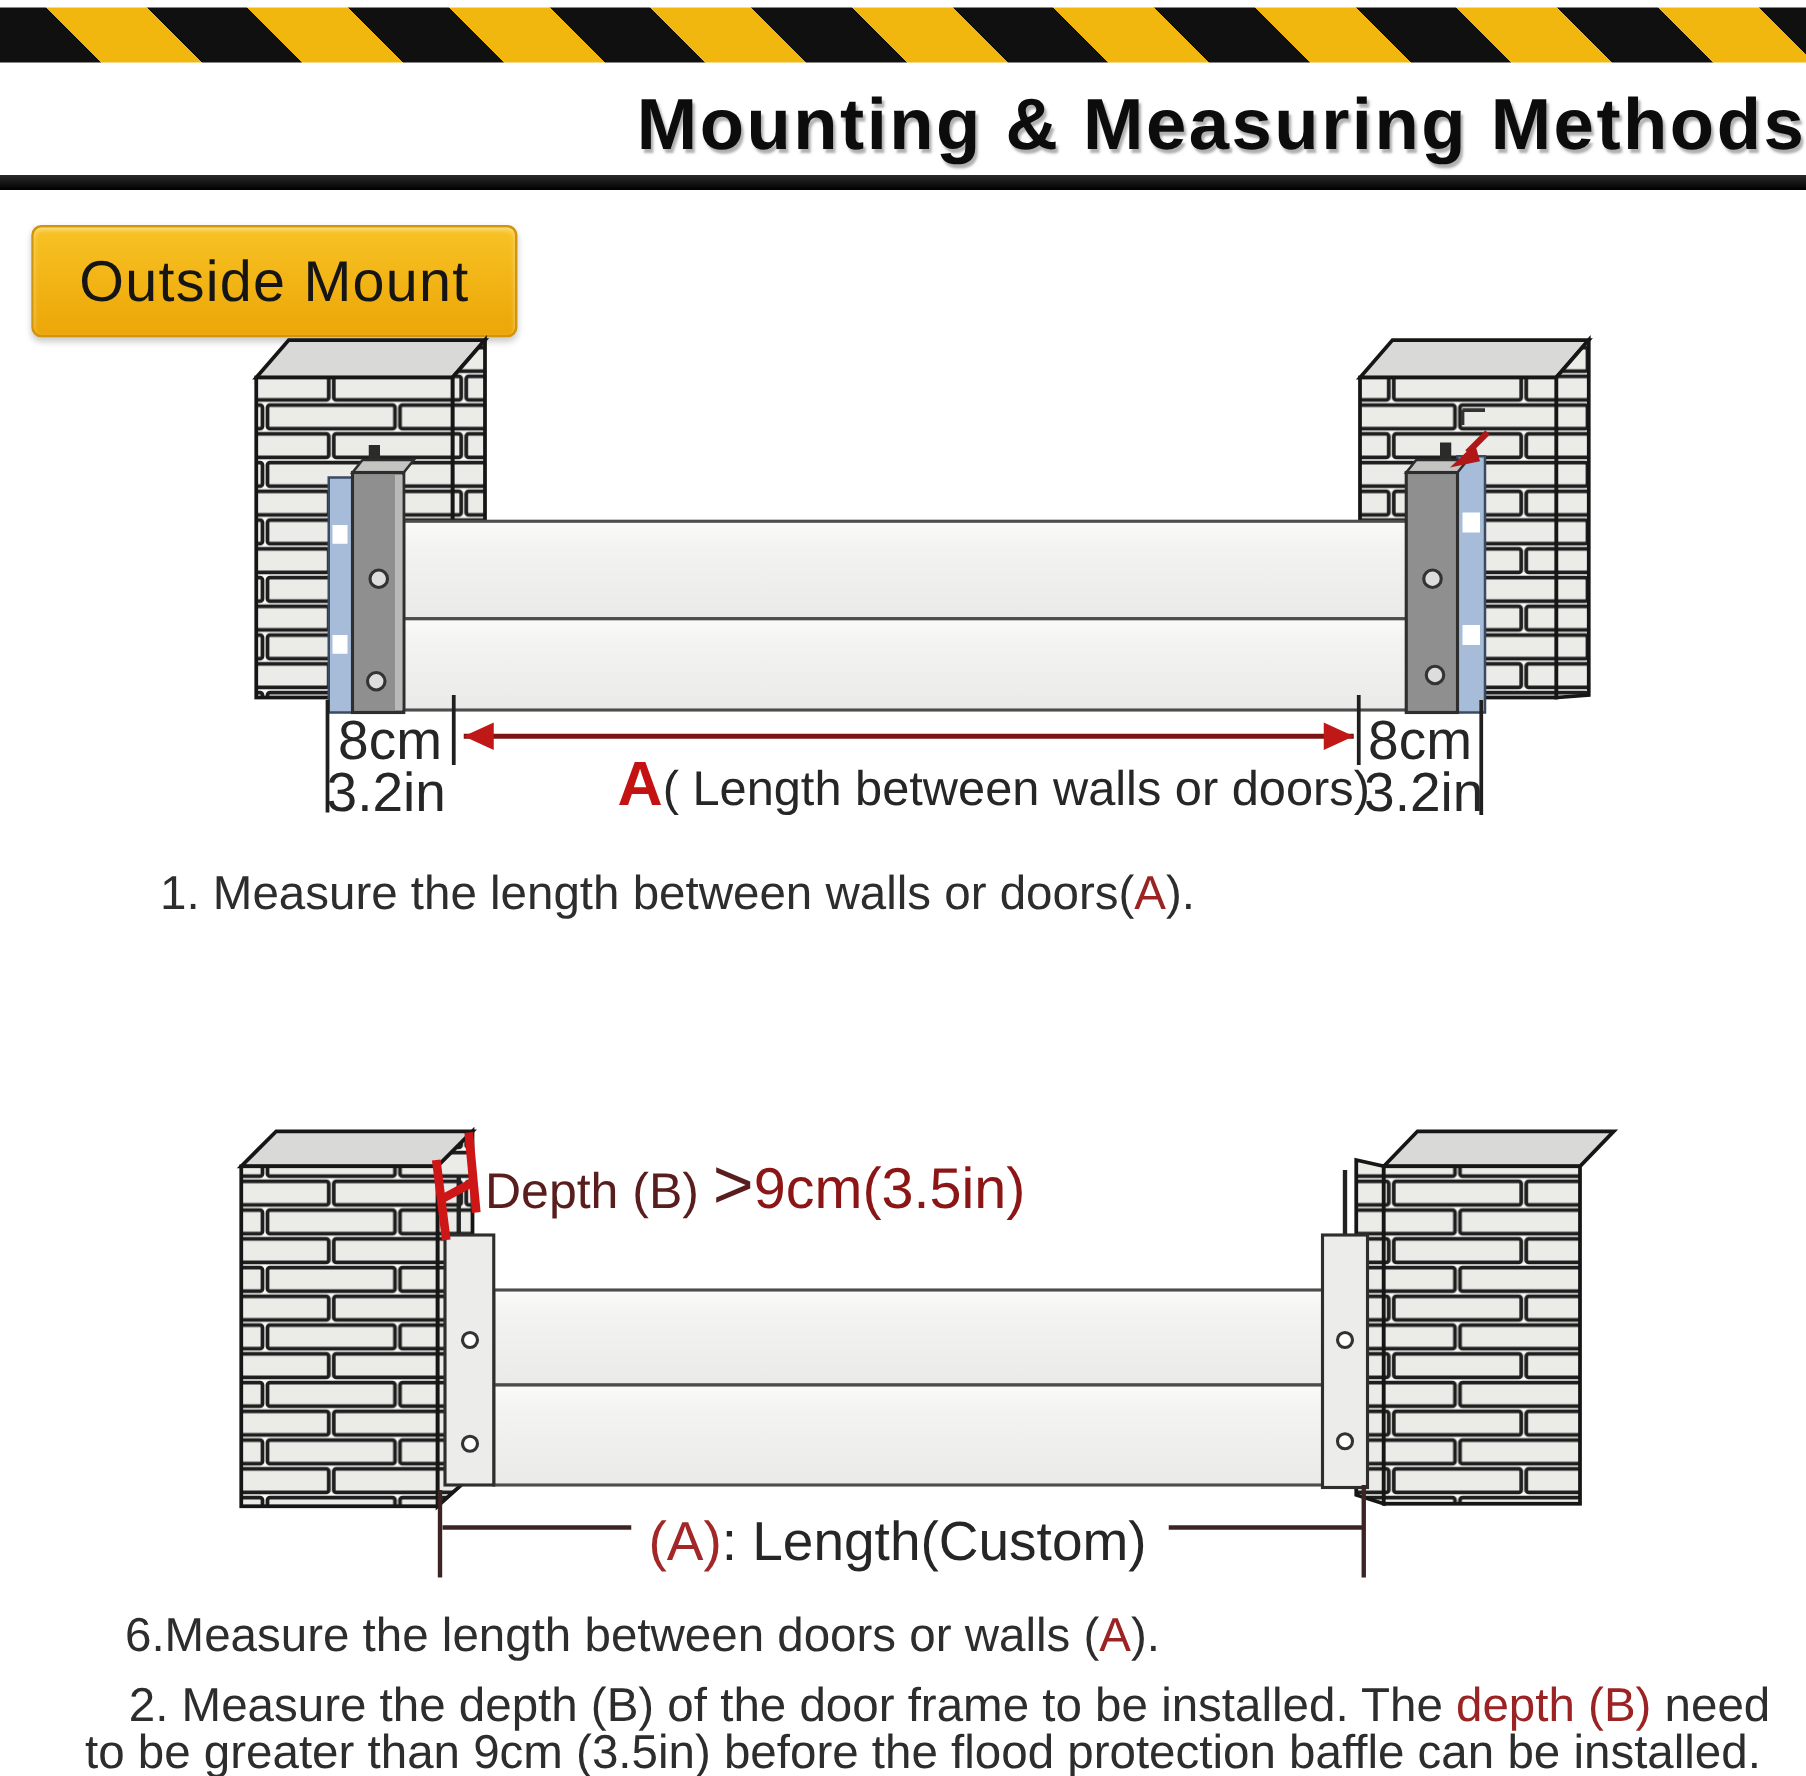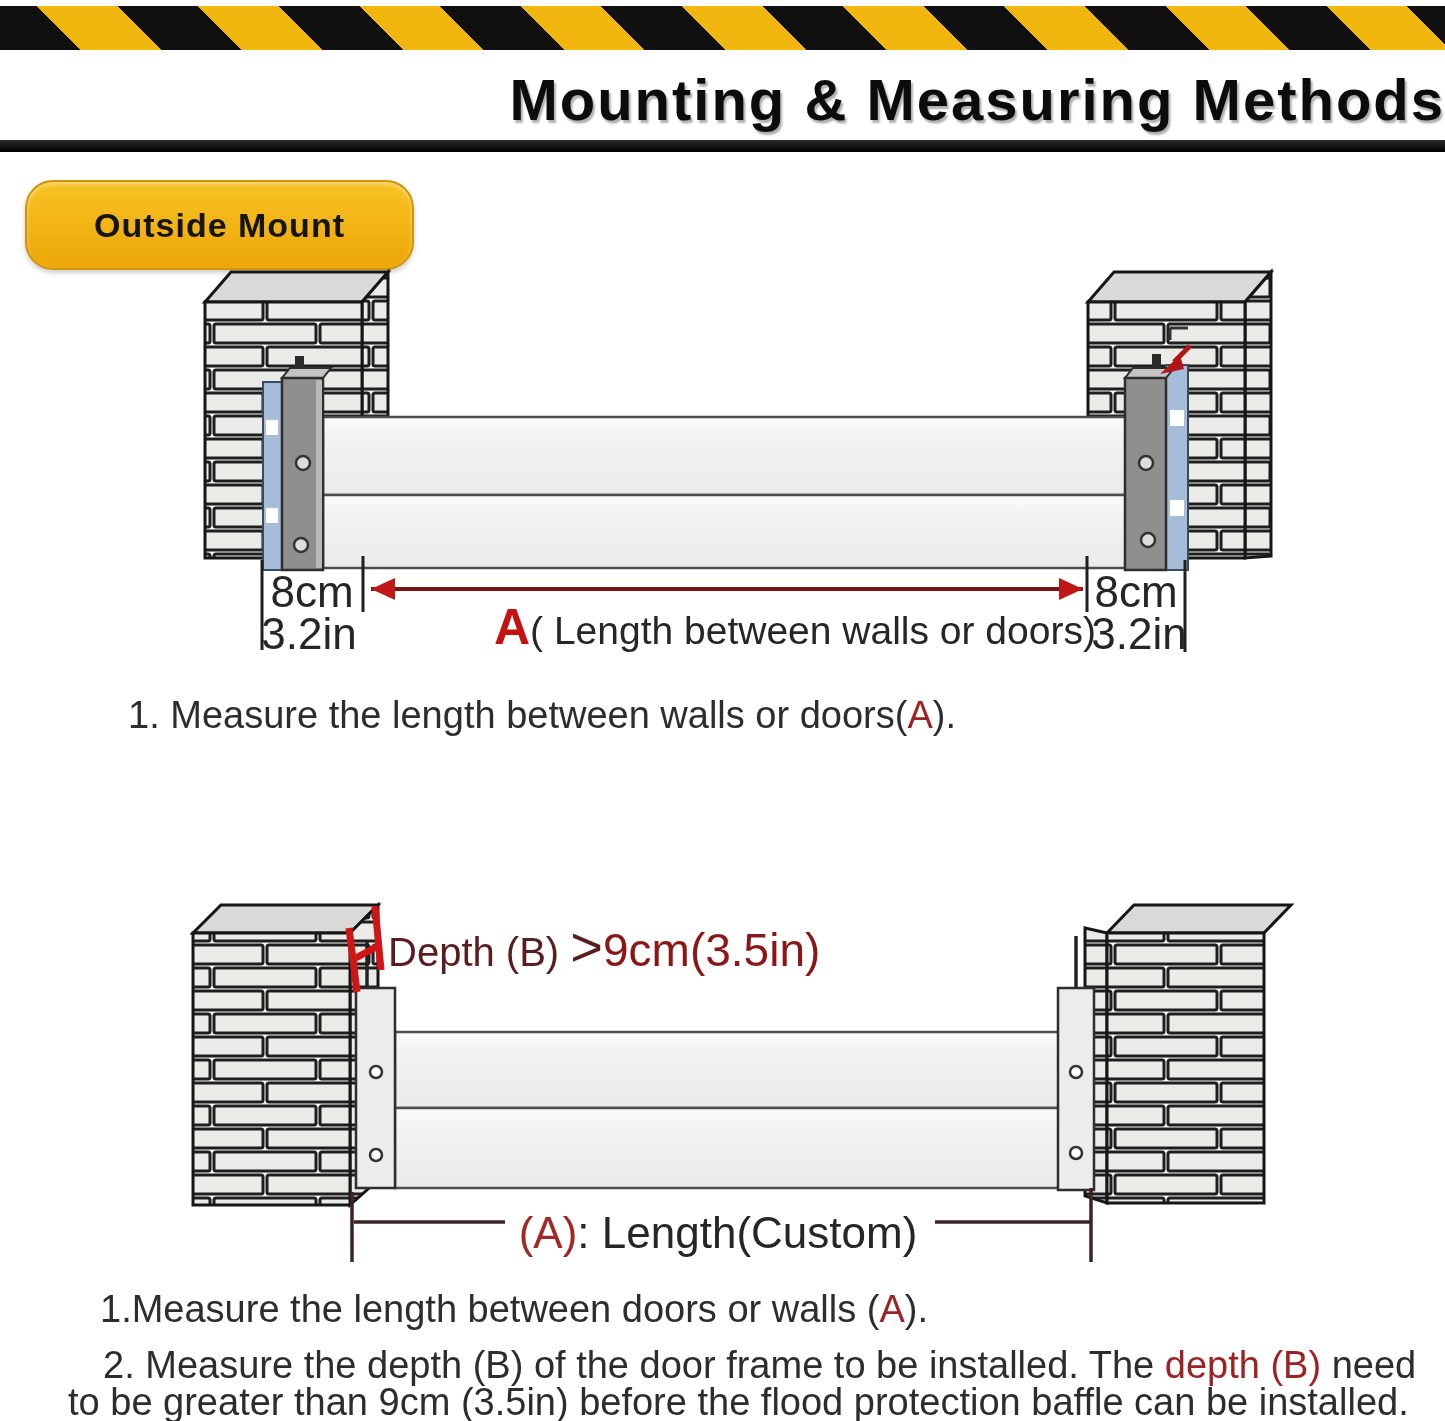--- a/index.html
+++ b/index.html
@@ -20,25 +20,24 @@
     margin-top:12px;
   }
   .darkbar {
     position:absolute; top:140px; left:0; width:100%; height:12px;
     background:linear-gradient(#2a2a2a,#000000);
   }
   
   .mount-label {
     position:absolute; left:25px; width:385px; height:86px;
     background:linear-gradient(180deg,#f8c224,#eca607);
-    border:2px solid #d0950b; border-radius:28px;
+    border:2px solid #d0950b; border-radius:8px;
     display:flex; align-items:center; justify-content:center;
-    font-size:34px; color:#151515; letter-spacing:1px; white-space:nowrap;
+    font-size:46px; color:#151515; letter-spacing:1px; white-space:nowrap;
     box-shadow:inset 0 2px 4px rgba(255,255,255,.45), 0 3px 5px rgba(0,0,0,.2);
-    font-weight:bold;
   }
   #outside-label { top:180px; }
   #inside-label  { top:805px; }
   
   svg.diagram { position:absolute; left:0; top:0; }
   .dim       { font-size:44px; fill:#262626; }
   .spanA     { font-size:50px; font-weight:bold; fill:#c41212; }
   .spanText  { font-size:39px; fill:#262626; }
   .depthLbl  { font-size:40px; fill:#5a1d1d; }
   .depthGt   { font-size:56px; fill:#5a1d1d; }
@@ -189,17 +188,17 @@
         <line x1="1091" y1="1188" x2="1091" y2="1262" stroke="#3d2424" stroke-width="3.5"></line>
         <line x1="354" y1="1222" x2="505" y2="1222" stroke="#3d2424" stroke-width="3.5"></line>
         <line x1="935" y1="1222" x2="1091" y2="1222" stroke="#3d2424" stroke-width="3.5"></line>
         <text x="718" y="1248" text-anchor="middle"><tspan class="insideA">(A)</tspan><tspan class="insideText">: Length(Custom)</tspan></text>
       </g>
     </g>
   </svg>
 
   <div class="instr" style="left:128px; top:694px;"><span>1. Measure the length between walls or doors(</span><span class="red">A</span><span>).</span></div>
 
-  <div class="instr" style="left:100px; top:1288px;"><span>1.Measure the length between doors or walls (</span><span class="red">A</span><span>).</span></div>
+  <div class="instr" style="left:100px; top:1288px;"><span>6.Measure the length between doors or walls (</span><span class="red">A</span><span>).</span></div>
   <div class="instr" style="left:103px; top:1344px;"><span>2. Measure the depth (B) of the door frame to be installed. The </span><span class="red">depth (B)</span><span> need</span></div>
   <div class="instr" style="left:68px; top:1381px;">to be greater than 9cm (3.5in) before the flood protection baffle can be installed.</div>
 
 </div>
 
 </body></html>

